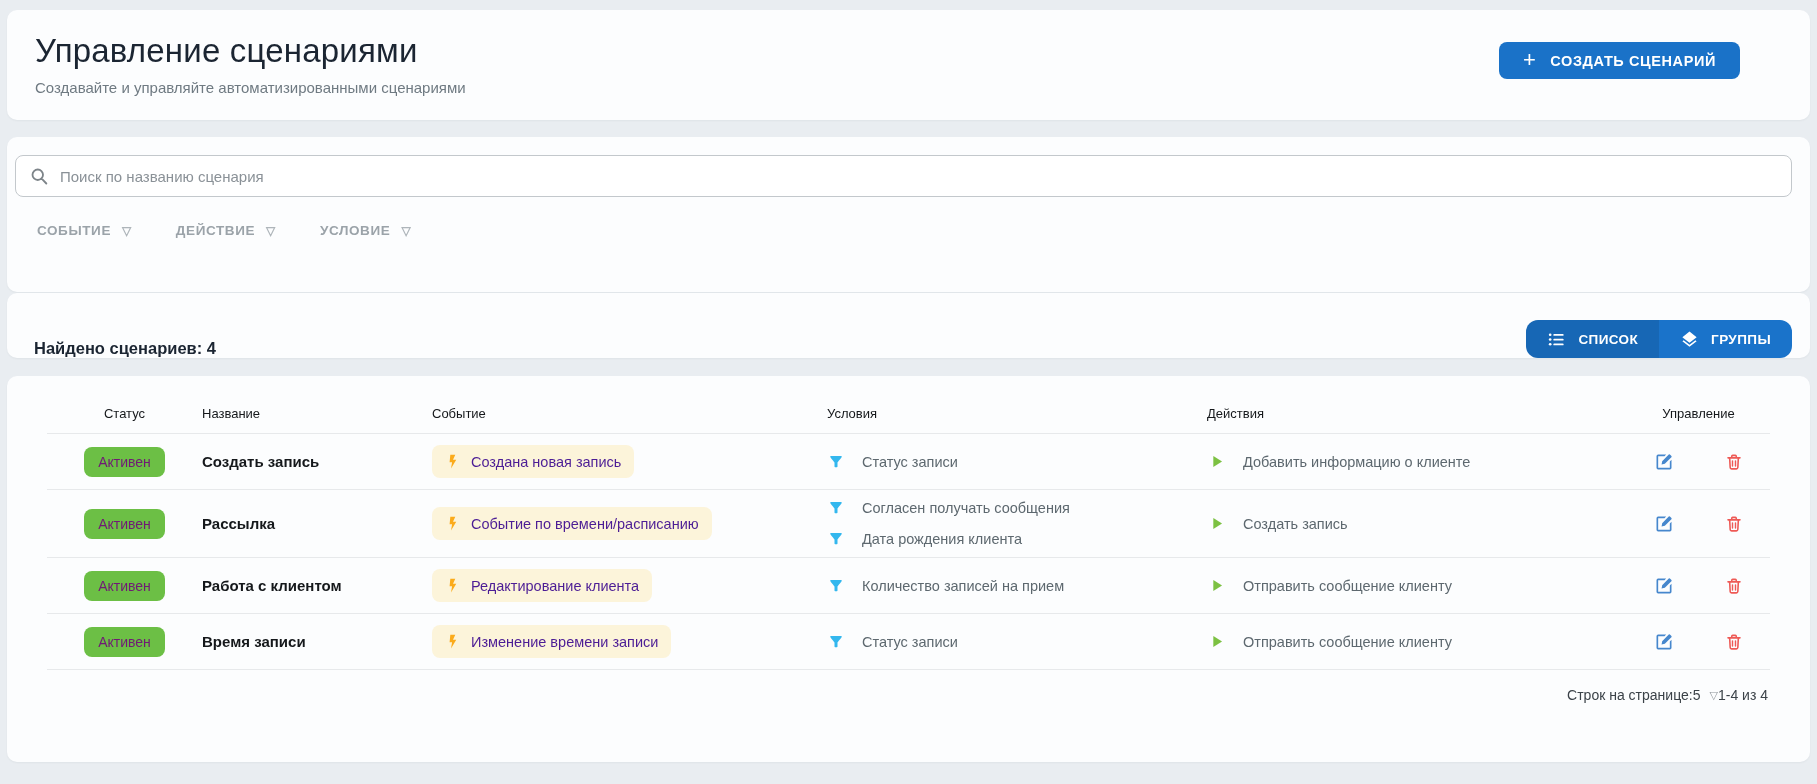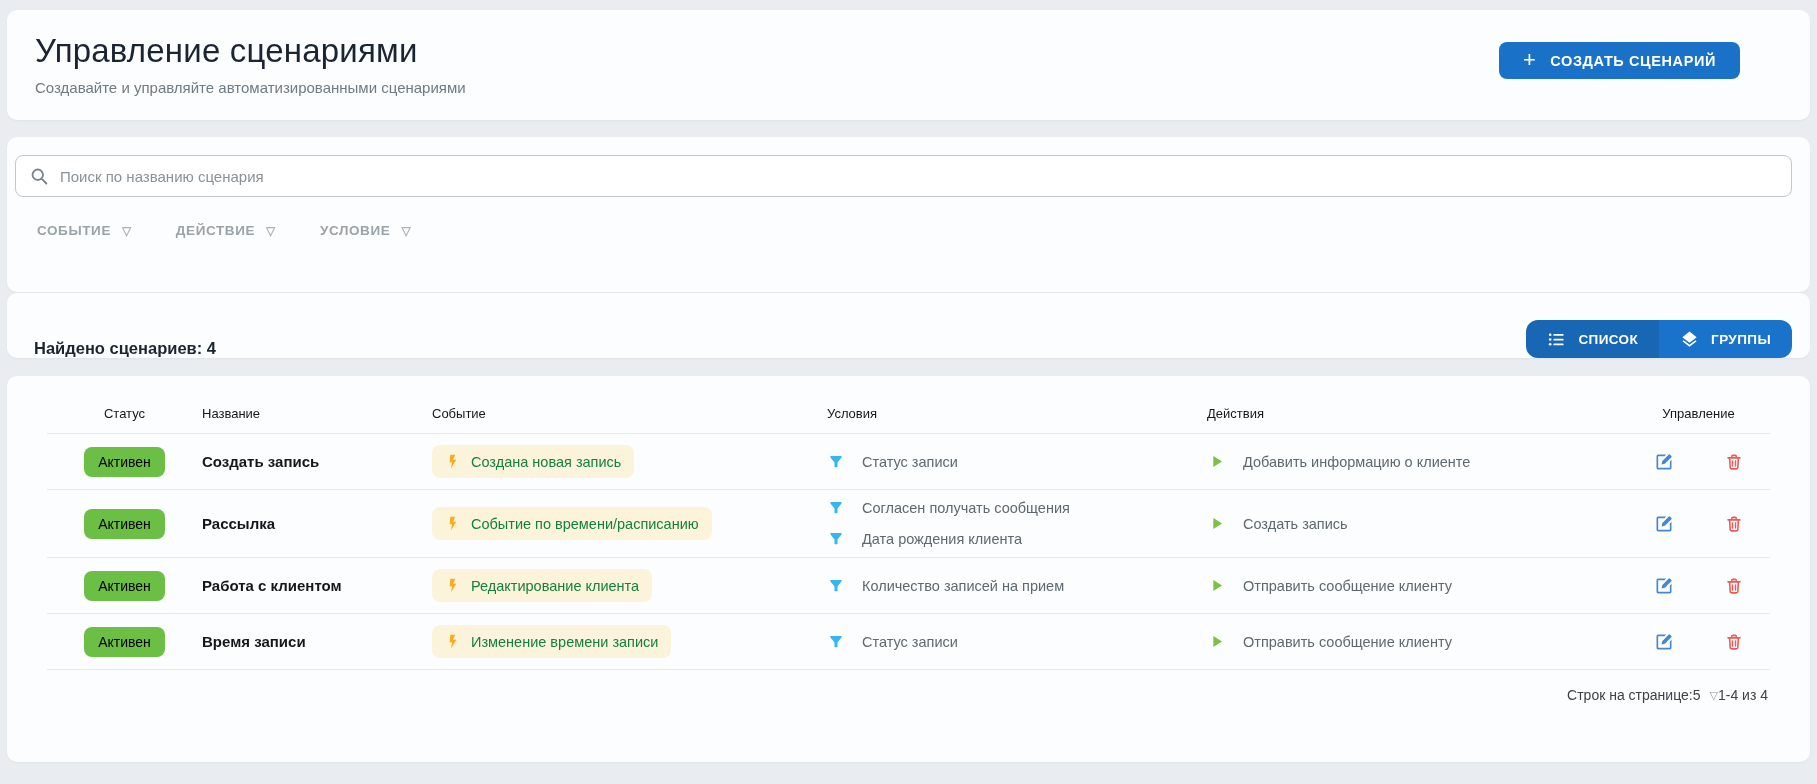--- a/index.html
+++ b/index.html
@@ -70,29 +70,29 @@
   .toggle-seg.active { background:rgba(0,0,0,.10); }
 
   
   .table-card { margin-top:18px; height:386px; padding:30px 40px 0 40px; }
   .tgrid { display:grid; grid-template-columns:155px 230px 395px 380px 420px 1fr; align-items:center; }
   .thead { border-bottom:1px solid #e7e9eb; padding-bottom:12px; }
   .thead span { font-size:13px; font-weight:500; color:#15181b; }
   .th-center { text-align:center; }
   .trow { border-bottom:1px solid #e7e9eb; min-height:56px; padding:9px 0; }
   .status-badge {
-    display:inline-block; background:#6cbf45; color:#000000;
+    display:inline-block; background:#6cbf45; color:#701a75;
     font-size:14px; padding:7px 14px; border-radius:8px;
   }
   .cell-status { text-align:center; }
   .scenario-name { font-size:15px; font-weight:600; color:#15181b; }
   .event-chip {
     display:inline-flex; align-items:center; gap:9px;
     background:#fcf4da; border-radius:8px; padding:8px 13px;
-    font-size:14.5px; color:#15803d;
+    font-size:14.5px; color:#4c1d95;
   }
   .stack { display:flex; flex-direction:column; gap:13px; }
   .cond-item, .act-item { display:flex; align-items:center; gap:17px; font-size:14.5px; color:#5d686f; }
   .cell-manage { display:flex; justify-content:center; align-items:center; gap:46px; }
   .icon-btn { background:none; border:none; cursor:pointer; padding:2px; line-height:0; }
 
   .pagination {
     display:flex; justify-content:flex-end; align-items:center; 
     padding:17px 2px 0 0; font-size:14px; color:#3b4248;
   }

